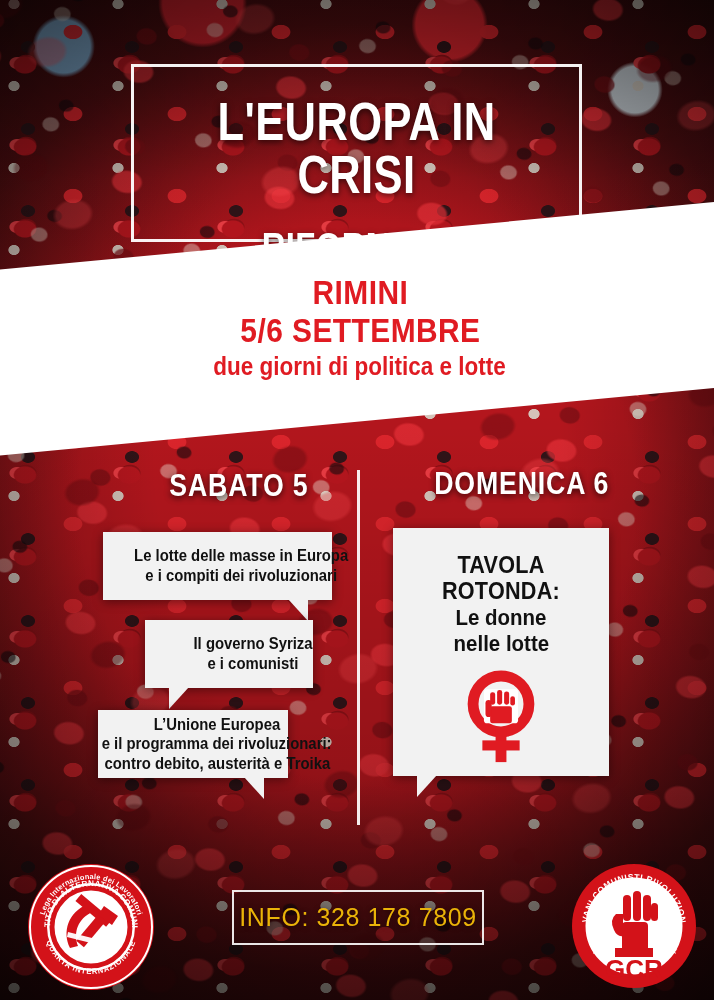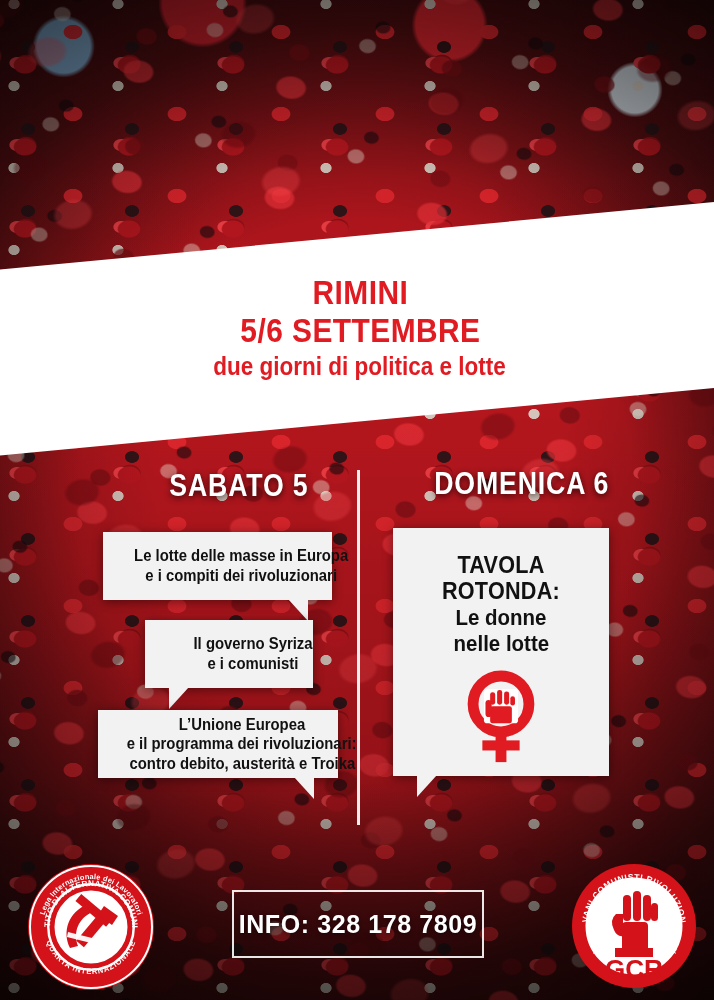--- a/index.html
+++ b/index.html
@@ -132,42 +132,42 @@
     box-shadow:0 2px 10px rgba(0,0,0,.45);
     padding-left:48px;
   }
   .bubble .ln{line-height:1.22;transform:scaleX(.93);white-space:nowrap;}
   .tail{position:absolute;width:0;height:0;}
   .tail-br{border-left:20px solid transparent;border-top:22px solid #f2f2f2;right:24px;bottom:-21px;}
   .tail-bl{border-right:20px solid transparent;border-top:22px solid #f2f2f2;left:24px;bottom:-21px;}
 
   .bub1{left:103px;top:532px;width:229px;height:68px;font-size:16px;}
   .bub2{left:145px;top:620px;width:168px;height:68px;font-size:16px;}
-  .bub3{left:98px;top:710px;width:240px;height:68px;font-size:16px;}
+  .bub3{left:98px;top:710px;width:190px;height:68px;font-size:16px;}
 
   .bub-right{
     left:393px;top:528px;width:216px;height:248px;
     padding:24px 10px 8px;justify-content:flex-start;
   }
   .r-title{
     font-size:24px;line-height:1.1;letter-spacing:.3px;transform:scaleX(.9);
     font-family:"Liberation Sans Narrow","Liberation Sans", sans-serif;font-weight:bold;
   }
   .r-sub{font-size:22px;line-height:1.18;transform:scaleX(.93);
     font-family:"Liberation Sans Narrow","Liberation Sans", sans-serif;font-weight:bold;}
 
   .fem{margin-top:12px;}
 
   
   .info{
-    position:absolute;left:232px;top:890px;width:252px;height:68px;
+    position:absolute;left:232px;top:890px;width:252px;height:55px;
     border:2px solid rgba(255,255,255,.9);
     display:flex;align-items:center;justify-content:center;
-    color:#ffffff;font-size:25px;letter-spacing:.6px;
-    font-family:"Liberation Sans", sans-serif;font-weight:700;
+    color:#eab308;font-size:25px;letter-spacing:.6px;
+    font-family:"Liberation Sans", sans-serif;font-weight:400;
     text-shadow:0 1px 5px rgba(0,0,0,.55);
   }
 
   
   .logo{position:absolute;border-radius:50%;}
   .logo-left{left:26px;top:862px;width:130px;height:130px;}
   .logo-right{left:570px;top:862px;width:128px;height:128px;}
   .logo svg{display:block;width:100%;height:100%;}
 </style>
 </head>
@@ -176,20 +176,24 @@
 <div class="poster">
 
   <div class="bg">
     <div class="bg-base"></div>
     <div class="bg-dots"></div>
     <div class="bg-dots2"></div>
     <div class="bg-dots3"></div>
     <div class="bg-vig"></div>
   </div>
 
+  <div class="title-frame">
+    <div class="title-line title-main">L'EUROPA IN CRISI</div>
+    <div class="title-line title-sub">RIFORME O RIVOLUZIONE?</div>
+  </div>
 
   <div class="banner">
     <div class="banner-inner">
       <div class="b-city">RIMINI</div>
       <div class="b-date">5/6 SETTEMBRE</div>
       <div class="b-tag">due giorni di politica e lotte</div>
     </div>
   </div>
 
   <div class="day day-sat">SABATO 5</div>

